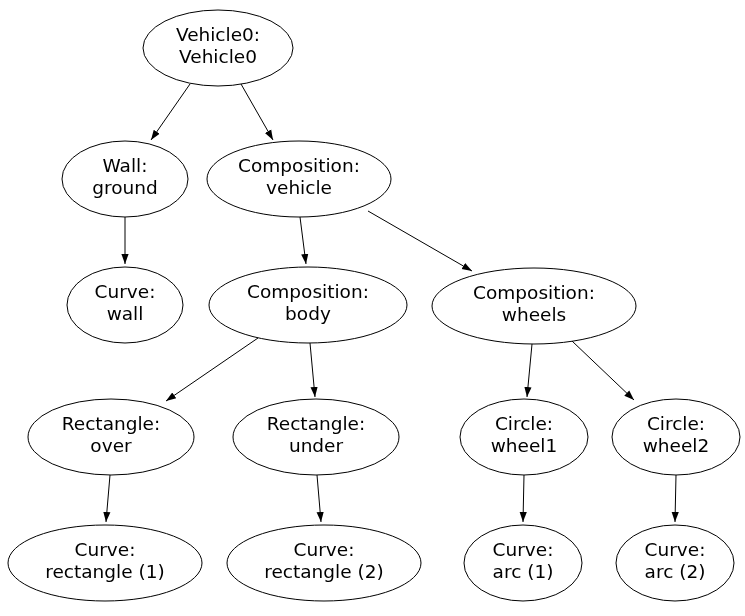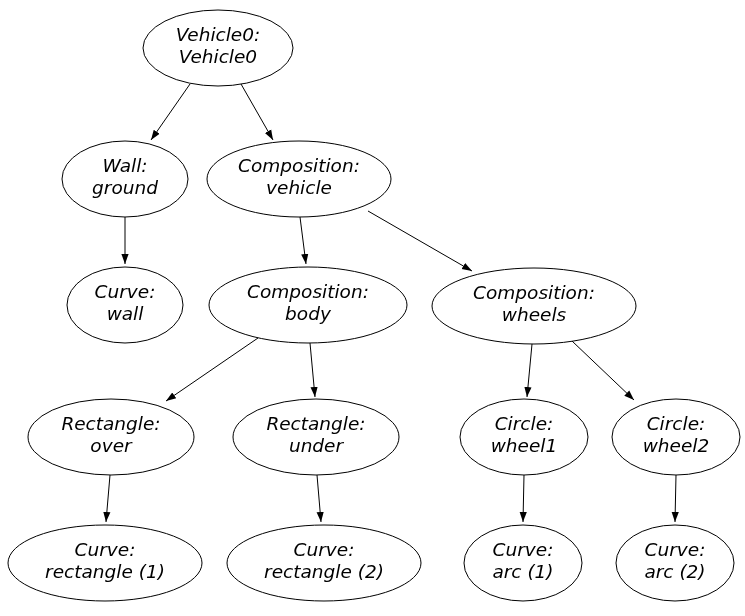--- a/index.html
+++ b/index.html
@@ -6,21 +6,20 @@
     margin: 0;
     padding: 0;
     background: #ffffff;
   }
   .canvas {
     position: relative;
     width: 745px;
     height: 616px;
     background: #ffffff;
     overflow: hidden;
-    font-style: italic;
   }
   svg {
     display: block;
   }
   .node ellipse {
     fill: #ffffff;
     stroke: #000000;
     stroke-width: 1;
   }
   .node text {

